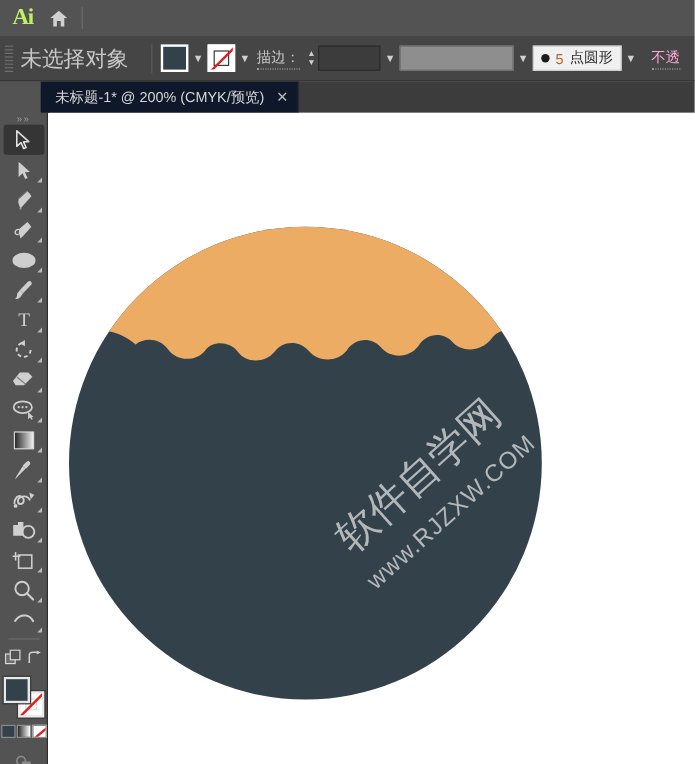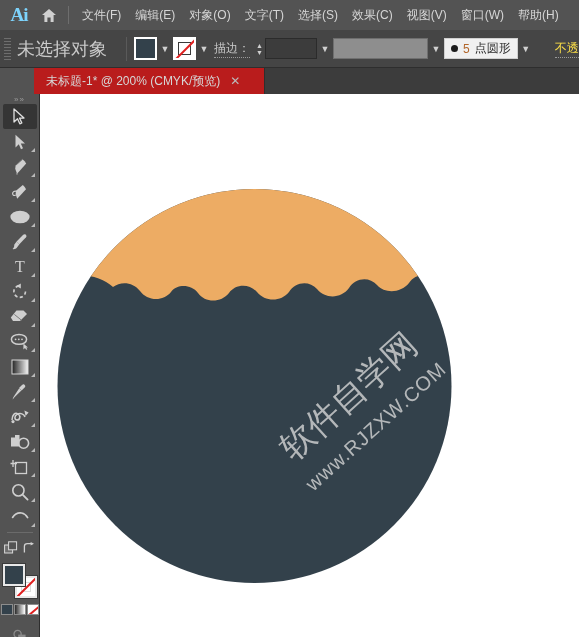--- a/index.html
+++ b/index.html
@@ -20,21 +20,21 @@
   
   .menubar {
     position: absolute; left: 0; top: 0;
     width: 579px; height: 30px;
     background: #535353;
     display: flex; align-items: center;
   }
   .ai-logo {
     width: 34px; height: 30px;
     display: flex; align-items: center; justify-content: center;
-    color: #7dd3fc;
+    color: #bef264;
     font-family: "Liberation Serif", "DejaVu Serif", serif;
     font-size: 19px; font-weight: bold;
     letter-spacing: -1px;
     padding-left: 4px;
   }
   .home-icon {
     width: 30px; height: 30px;
     display: flex; align-items: center; justify-content: center;
   }
   .menu-sep {
@@ -130,42 +130,42 @@
     display: flex; align-items: center;
     padding: 0 6px; gap: 5px;
     color: #2b2b2b; font-size: 12px;
     white-space: nowrap;
   }
   .profile-box .dot {
     width: 7px; height: 7px; border-radius: 50%; background: #1c1c1c;
   }
   .profile-box .num { color: #b2662a; }
   .opacity-label {
-    color: #fde047; font-size: 12px;
+    color: #f9a8d4; font-size: 12px;
     border-bottom: 1px dotted #9a9a9a;
     white-space: nowrap;
-    margin-left: 21px;
+    margin-left: 9px;
   }
 
   
   .tabbar {
     position: absolute; left: 0; top: 68px;
     width: 579px; height: 26px;
     background: #3c3c3c;
     display: flex; align-items: flex-end;
   }
   .tab-grip {
     width: 34px; height: 26px;
     background: #535353;
   }
   .doc-tab {
     height: 26px;
-    background: #b91c1c;
+    background: #0f172a;
     display: flex; align-items: center;
-    padding: 0 24px 0 12px;
+    padding: 0 8px 0 12px;
     gap: 10px;
     border-right: 1px solid #2e2e2e;
   }
   .doc-tab .title { color: #d6d6d6; font-size: 12px; white-space: nowrap; }
   .doc-tab .close { color: #bcbcbc; font-size: 12px; line-height: 1; cursor: default; }
 
   
   .toolpanel {
     position: absolute; left: 0; top: 94px;
     width: 40px; height: 543px;
@@ -271,31 +271,20 @@
 <div id="app">
 
   <div class="menubar">
     <div class="ai-logo">Ai</div>
     <div class="home-icon">
       <svg width="16" height="15" viewBox="0 0 16 15">
         <path d="M8 1 L15 7 L12.6 7 L12.6 14 L9.6 14 L9.6 9.6 L6.4 9.6 L6.4 14 L3.4 14 L3.4 7 L1 7 Z" fill="#d0d0d0"></path>
       </svg>
     </div>
     <div class="menu-sep"></div>
-    <div class="menu-items">
-      <div class="menu-item">文件(F)</div>
-      <div class="menu-item">编辑(E)</div>
-      <div class="menu-item">对象(O)</div>
-      <div class="menu-item">文字(T)</div>
-      <div class="menu-item">选择(S)</div>
-      <div class="menu-item">效果(C)</div>
-      <div class="menu-item">视图(V)</div>
-      <div class="menu-item">窗口(W)</div>
-      <div class="menu-item">帮助(H)</div>
-    </div>
   </div>
 
   <div class="controlbar">
     <div class="grip">
       <i></i>
         <i></i>
         <i></i>
         <i></i>
         <i></i>
         <i></i>

